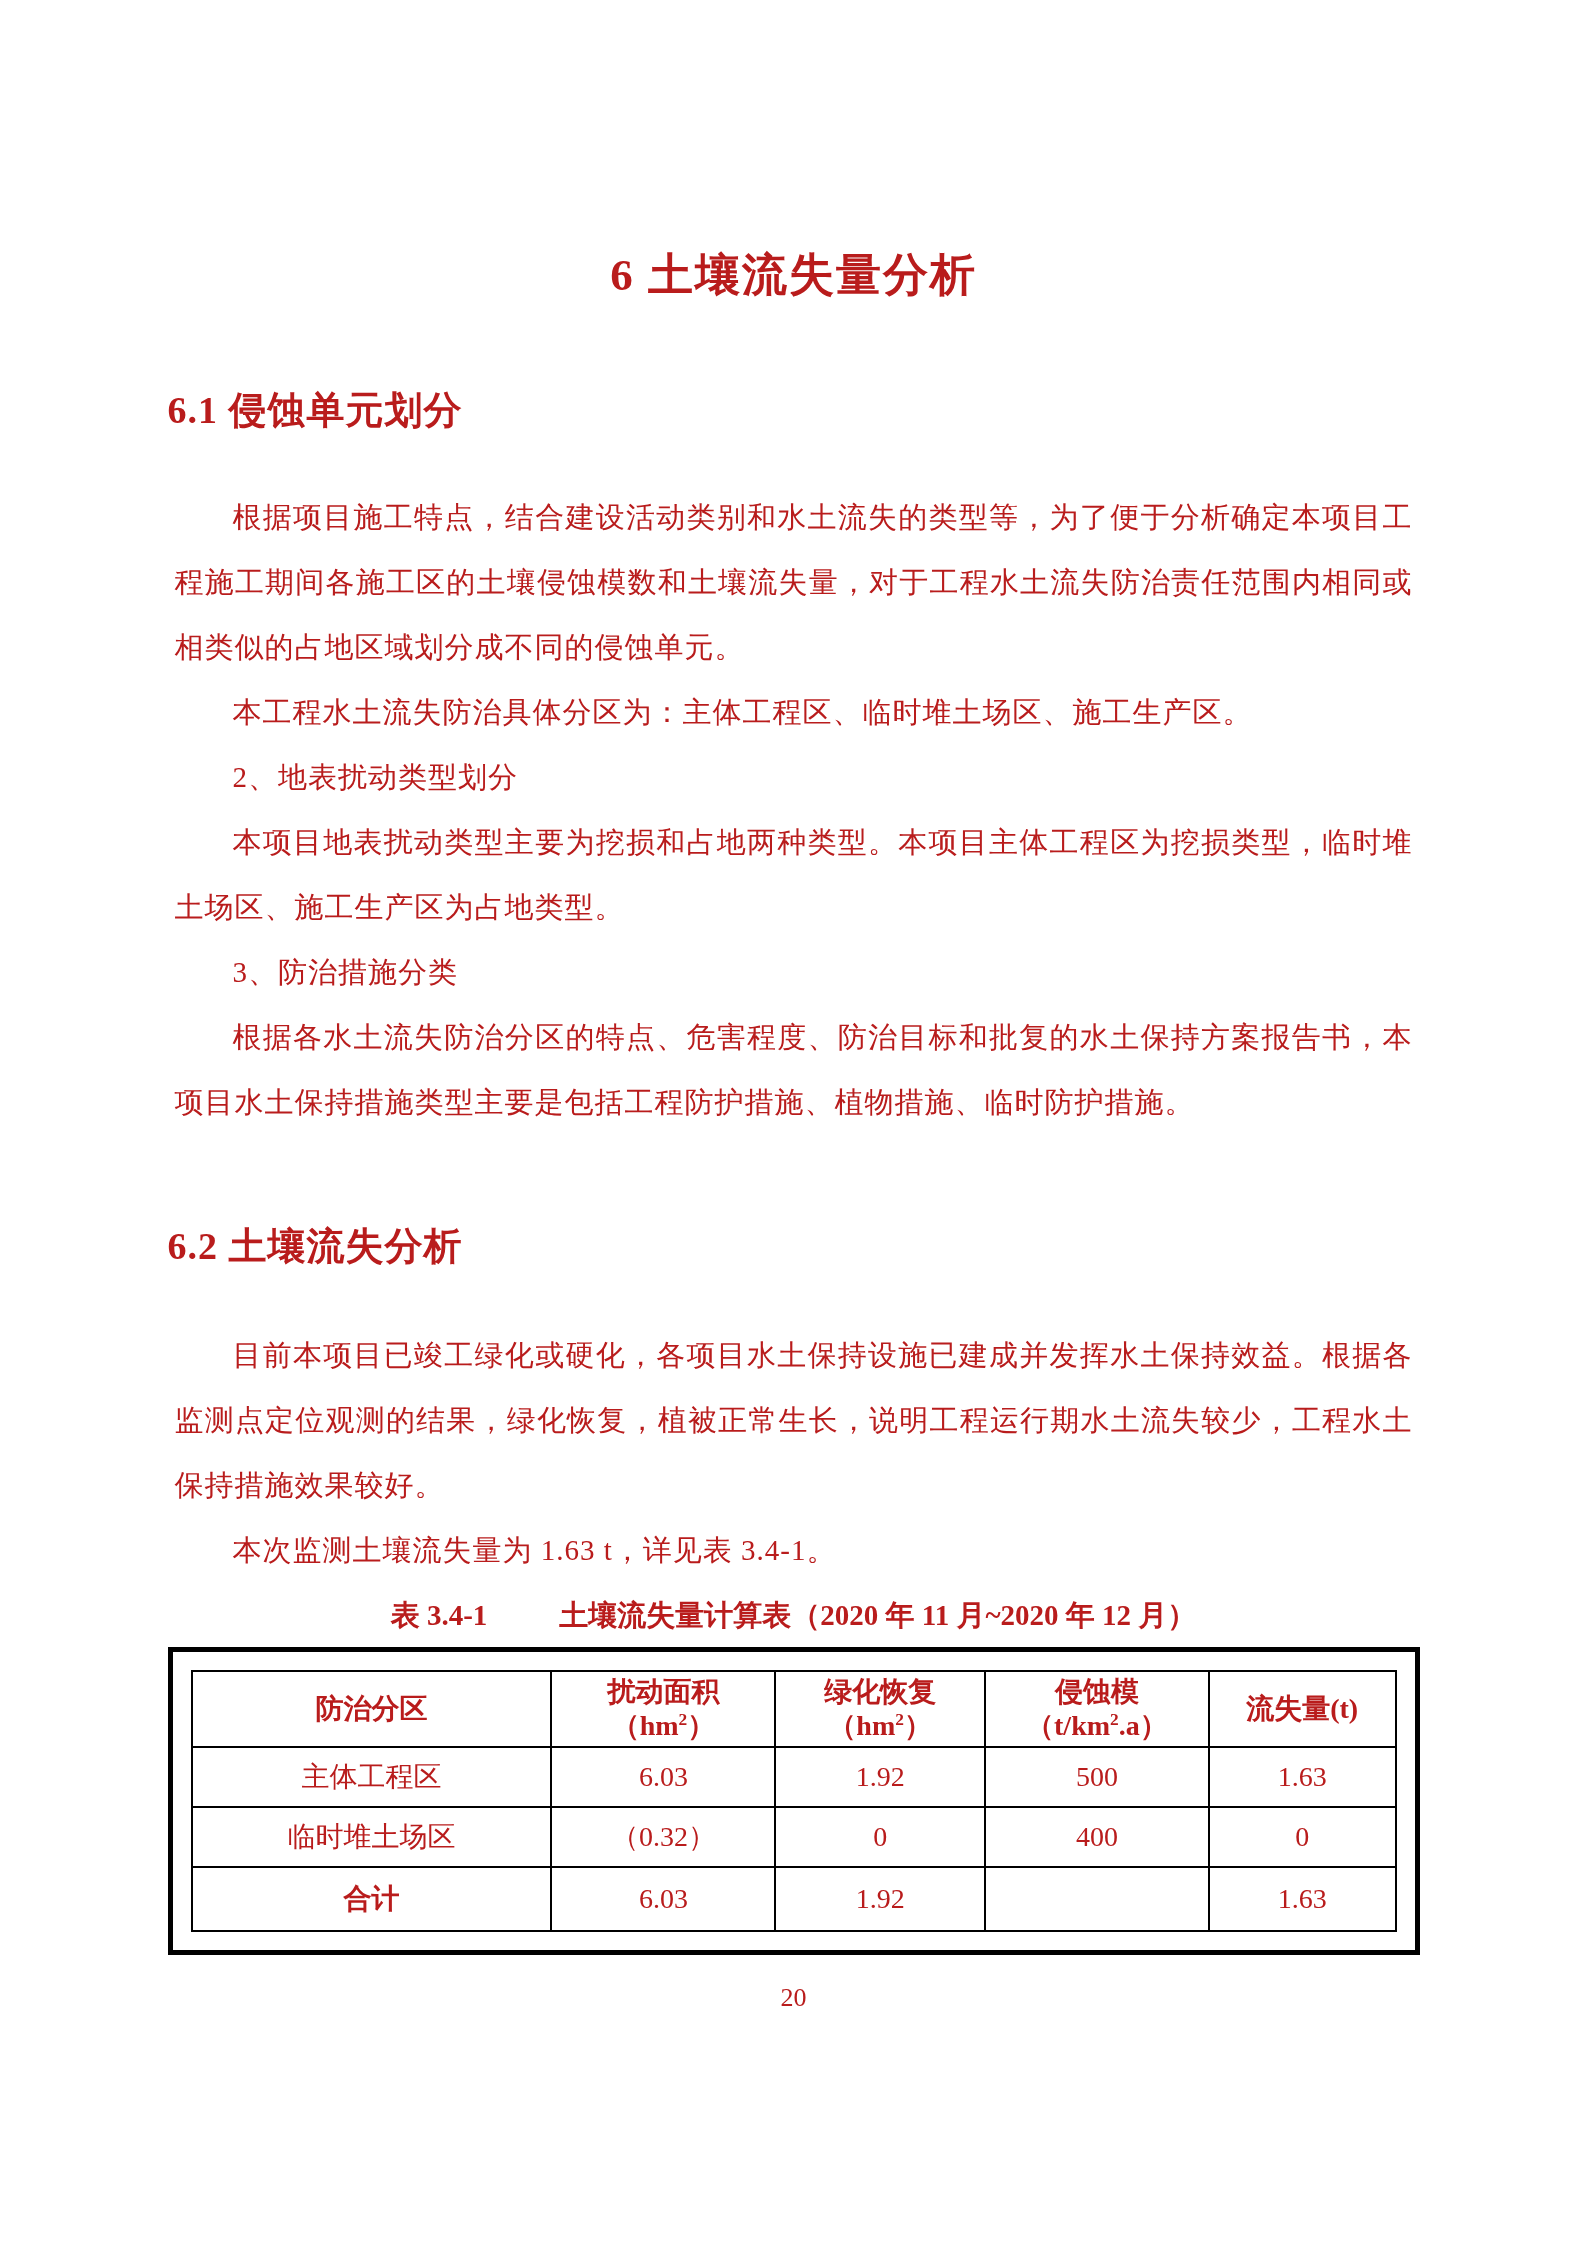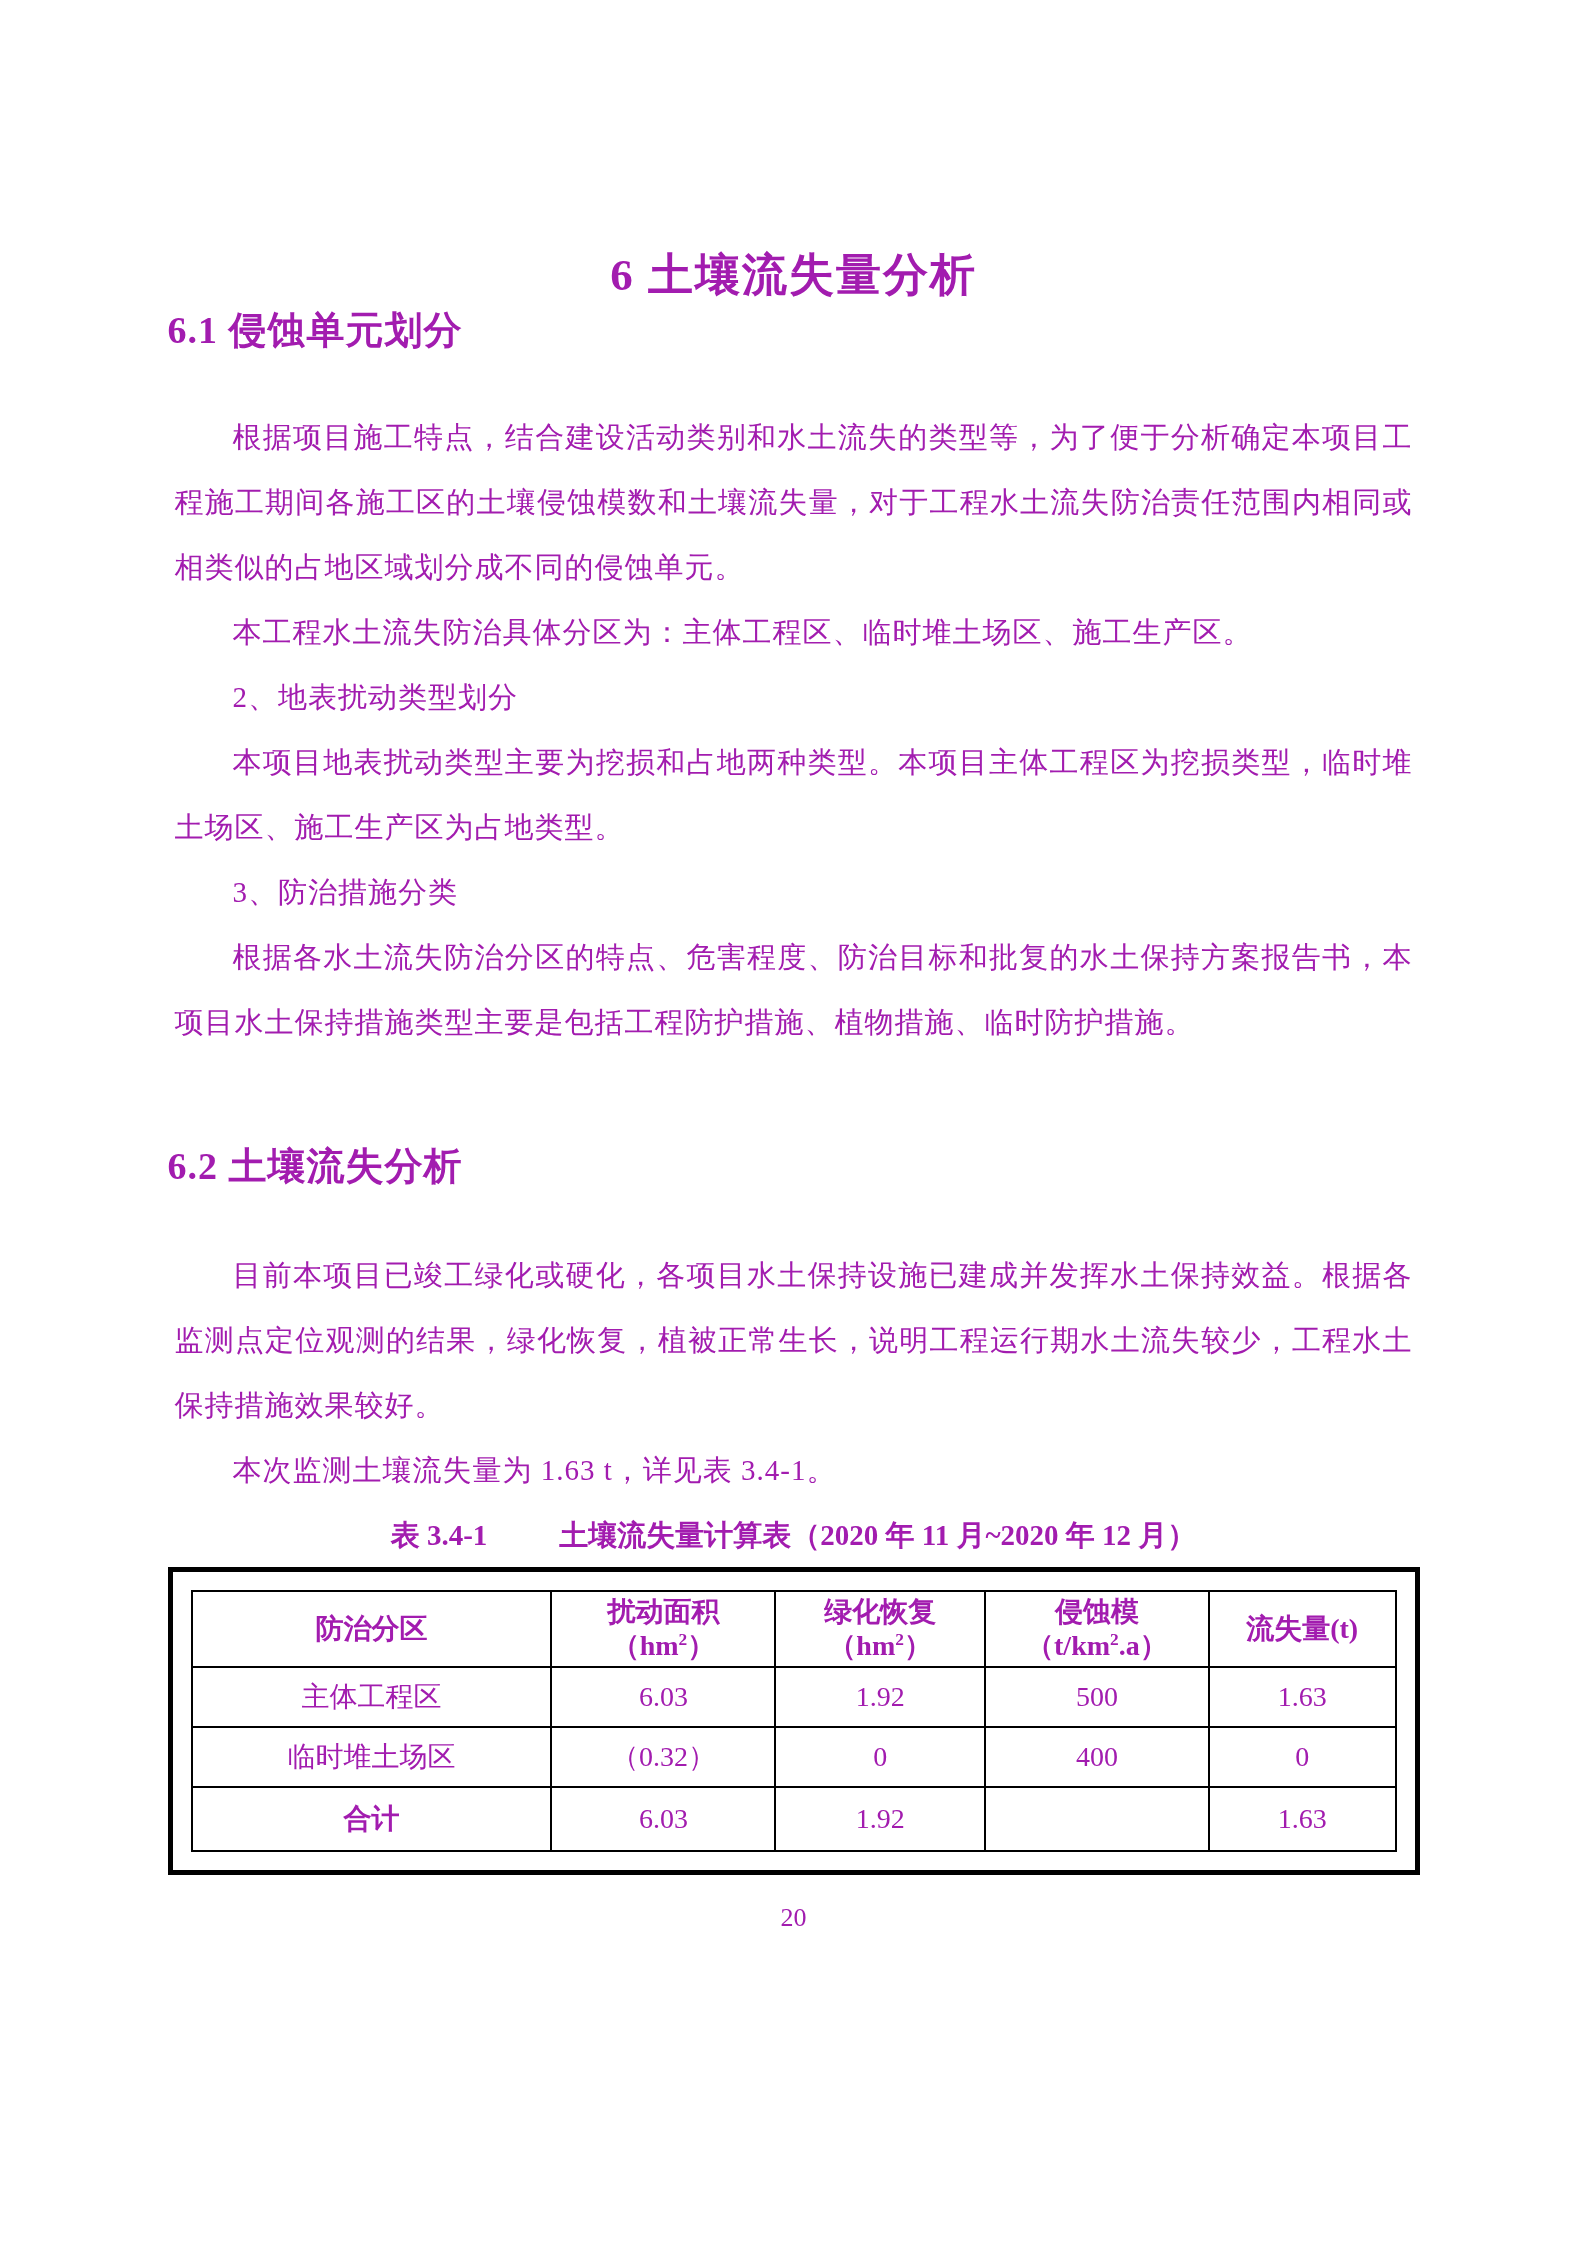--- a/index.html
+++ b/index.html
@@ -6,21 +6,21 @@
     margin: 0;
     padding: 0;
     background: #ffffff;
   }
   .page {
     position: relative;
     width: 1392px;
     height: 2245px;
     margin: 0 auto;
     background: #ffffff;
-    color: #a21caf;
+    color: #b91c1c;
     font-family: "Liberation Serif", "DejaVu Serif", serif;
     overflow: hidden;
     box-sizing: border-box;
     padding-top: 245px;
   }
   .content {
     width: 1252px;
     margin: 0 auto;
   }
   .doc-title {
@@ -32,21 +32,21 @@
     letter-spacing: 2px;
   }
   .sec-heading {
     margin: 0 0 0 0;
     font-size: 38px;
     font-weight: bold;
     line-height: 50px;
     letter-spacing: 1px;
     text-align: left;
   }
-  .h61 { }
+  .h61 { margin-top: 80px; }
   .h62 { margin-top: 86px; }
   .text-block {
     margin: 7px;
   }
   .tb1 { margin-top: 50px; }
   .tb2 { margin-top: 52px; }
   .text-block p {
     margin: 0;
     font-size: 29px;
     line-height: 65px;

